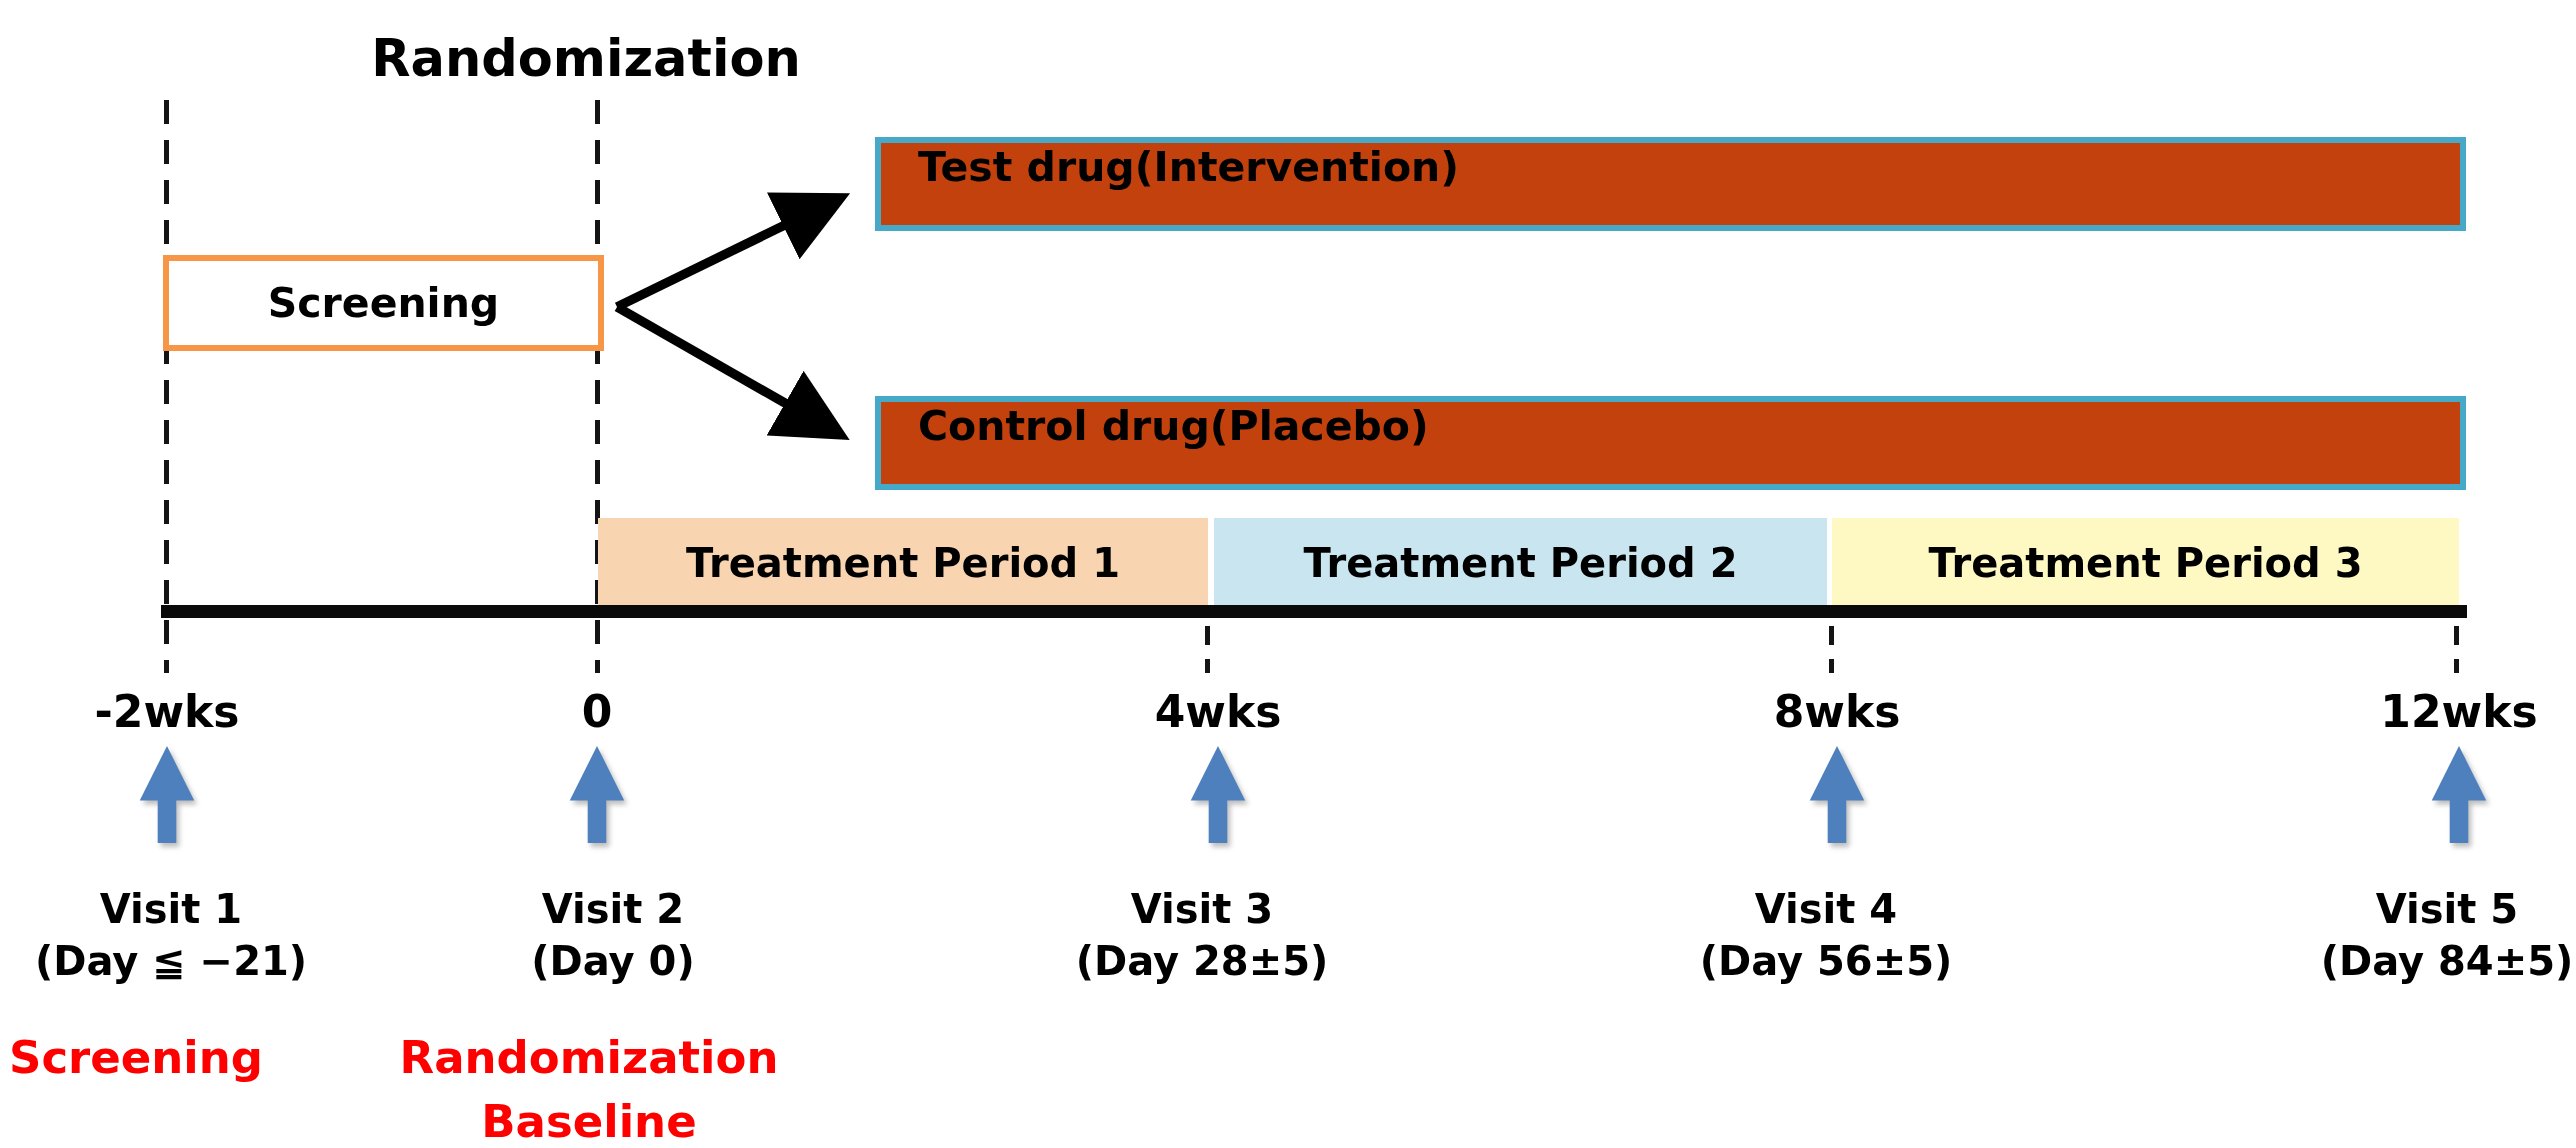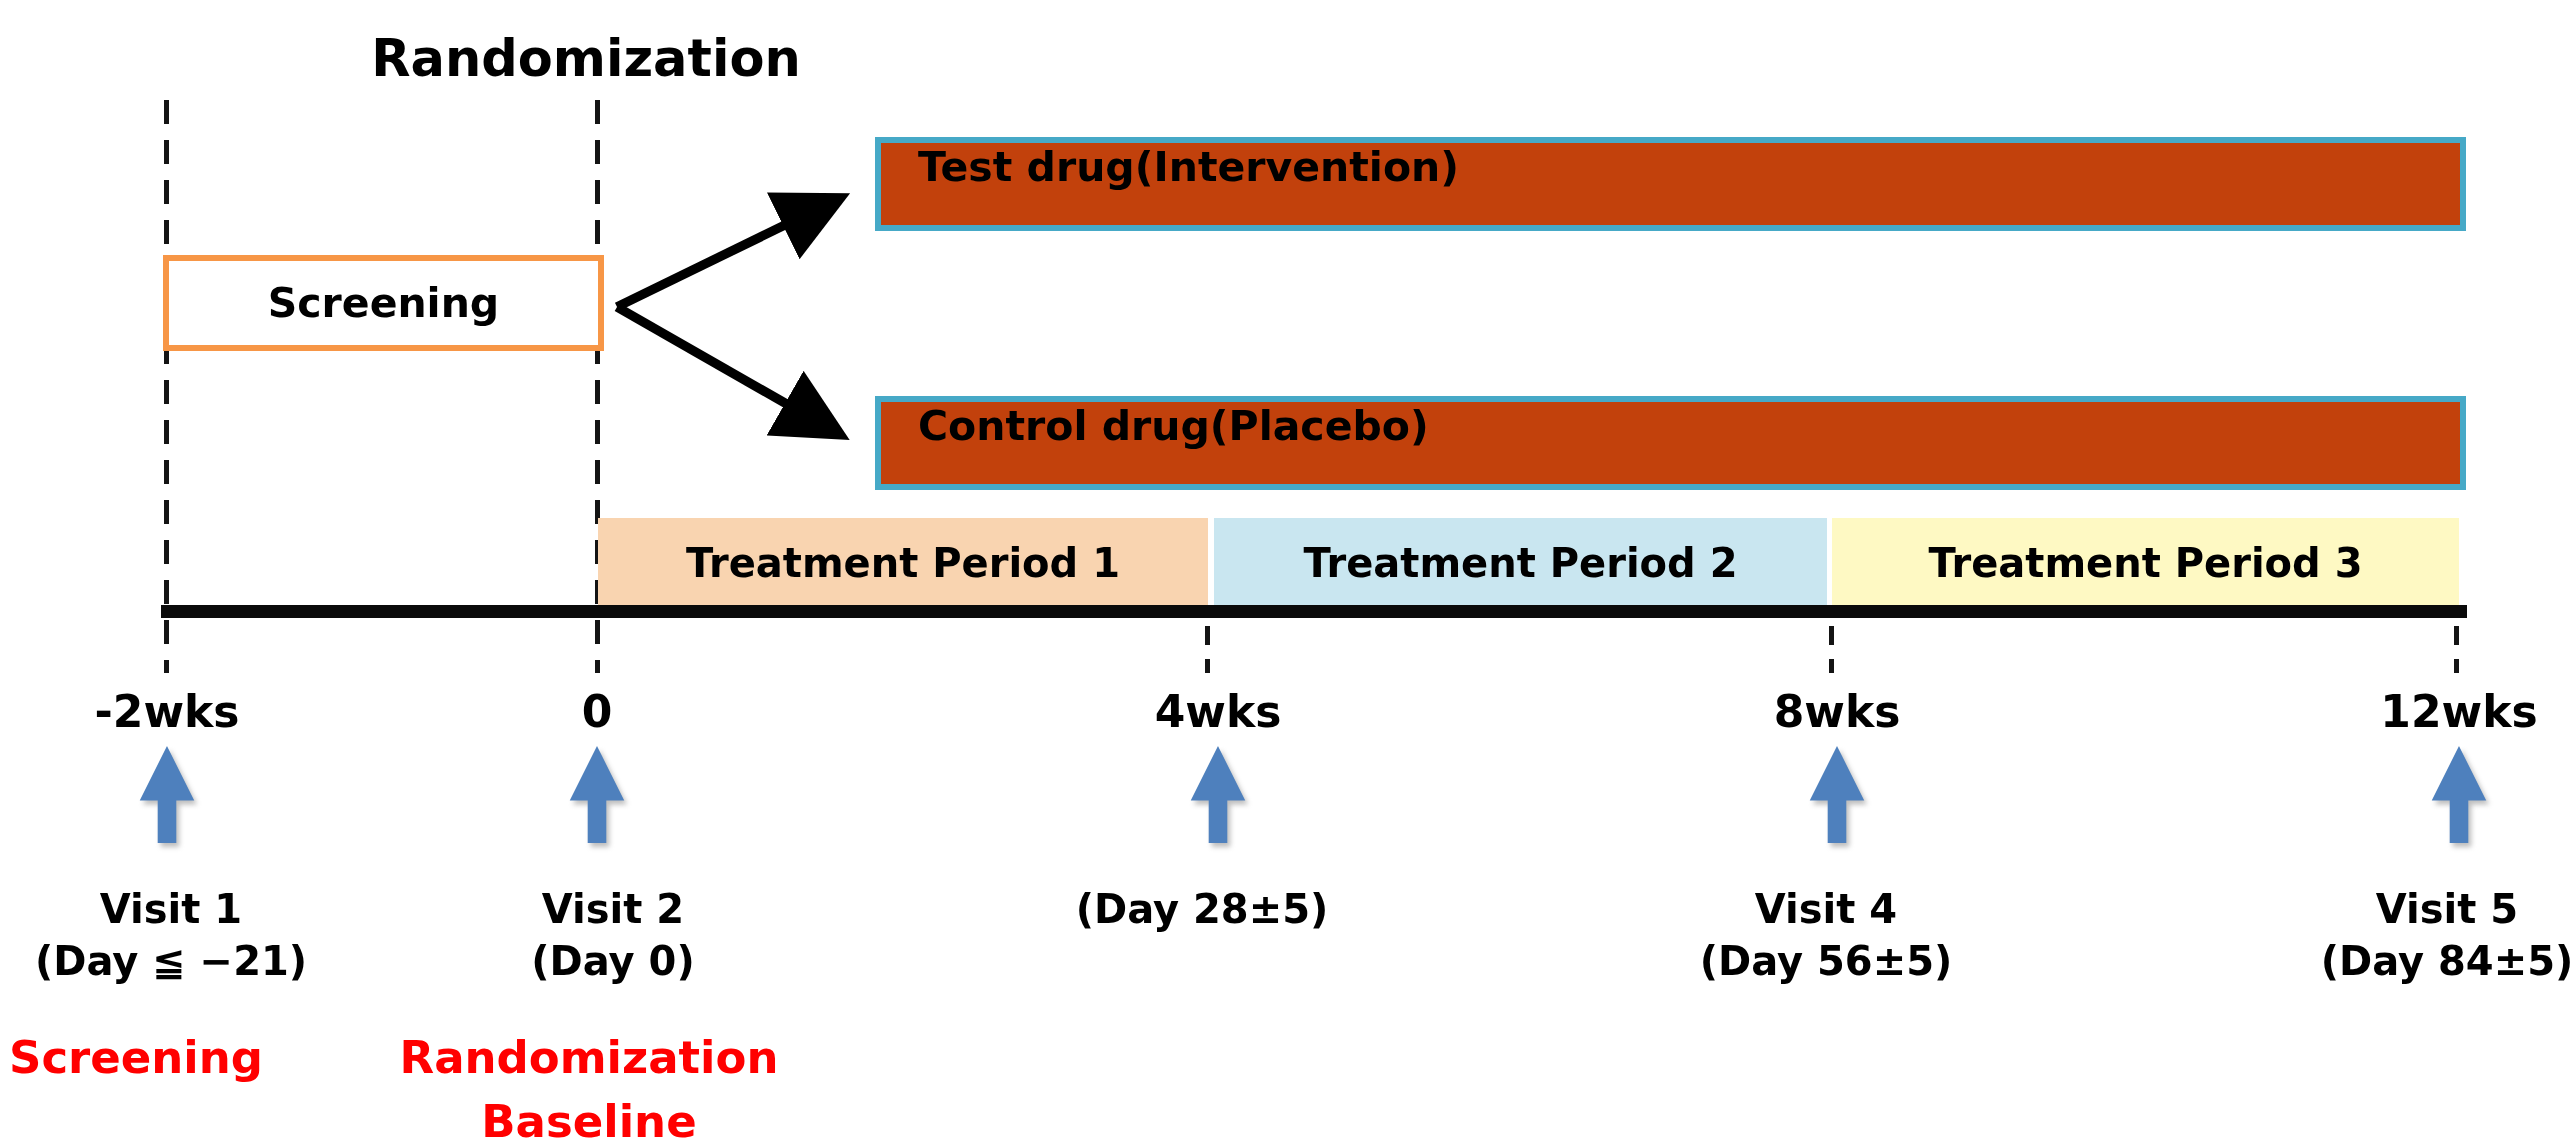--- a/index.html
+++ b/index.html
@@ -143,20 +143,21 @@
 
   <div class="visit-label" style="left:171px">
     <div>Visit 1</div>
     <div>(Day ≦ −21)</div>
   </div>
   <div class="visit-label" style="left:613px">
     <div>Visit 2</div>
     <div>(Day 0)</div>
   </div>
   <div class="visit-label" style="left:1202px">
+    <div>Visit 3</div>
     <div>(Day 28±5)</div>
   </div>
   <div class="visit-label" style="left:1826px">
     <div>Visit 4</div>
     <div>(Day 56±5)</div>
   </div>
   <div class="visit-label" style="left:2447px">
     <div>Visit 5</div>
     <div>(Day 84±5)</div>
   </div>

